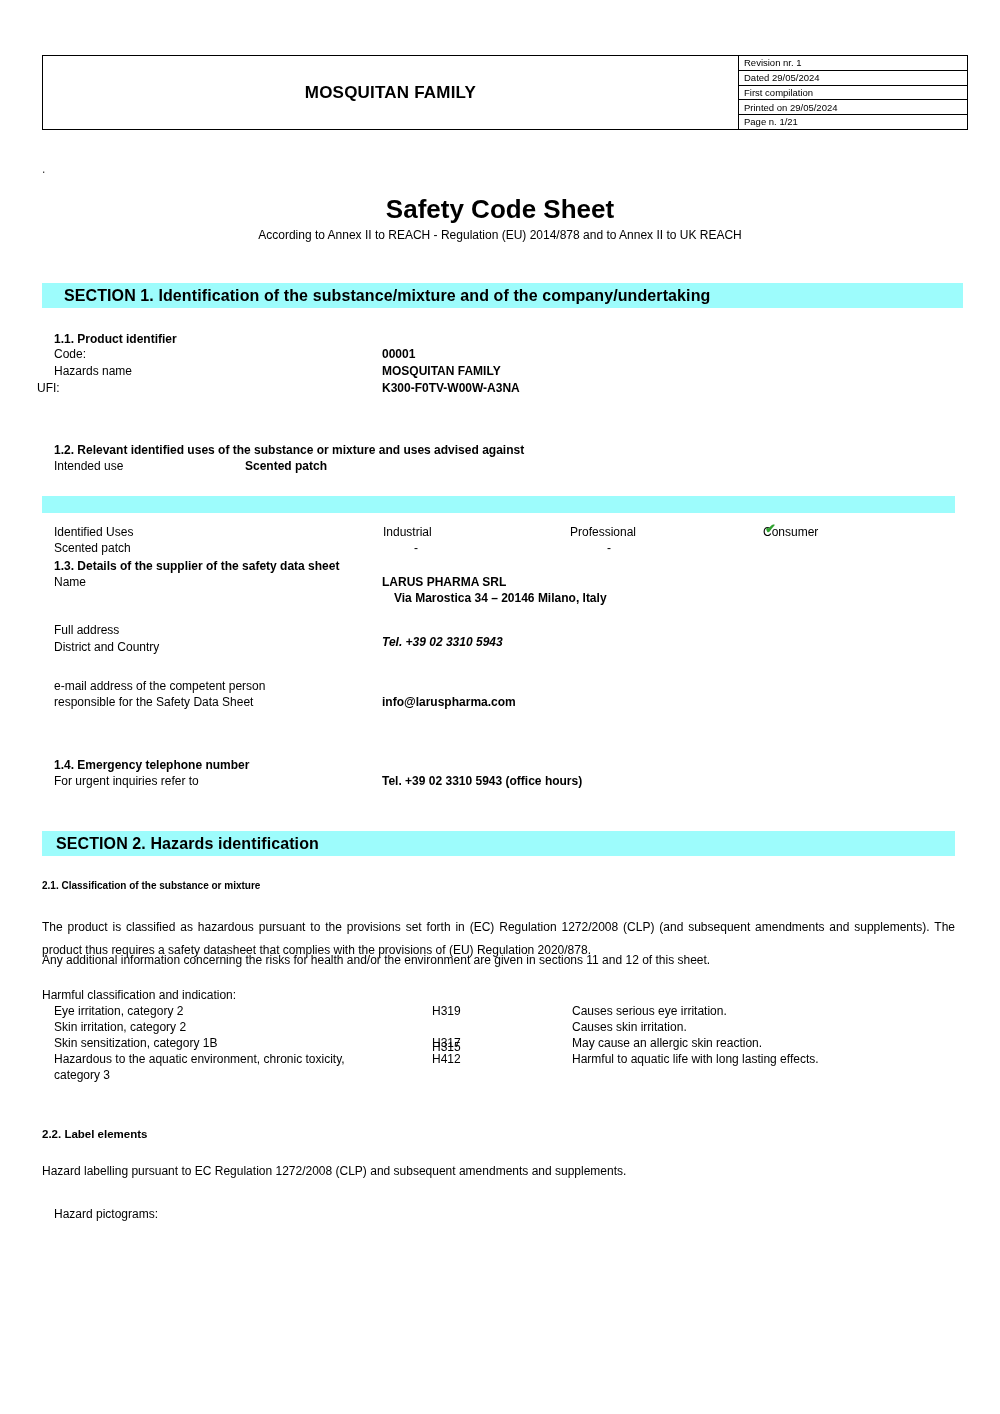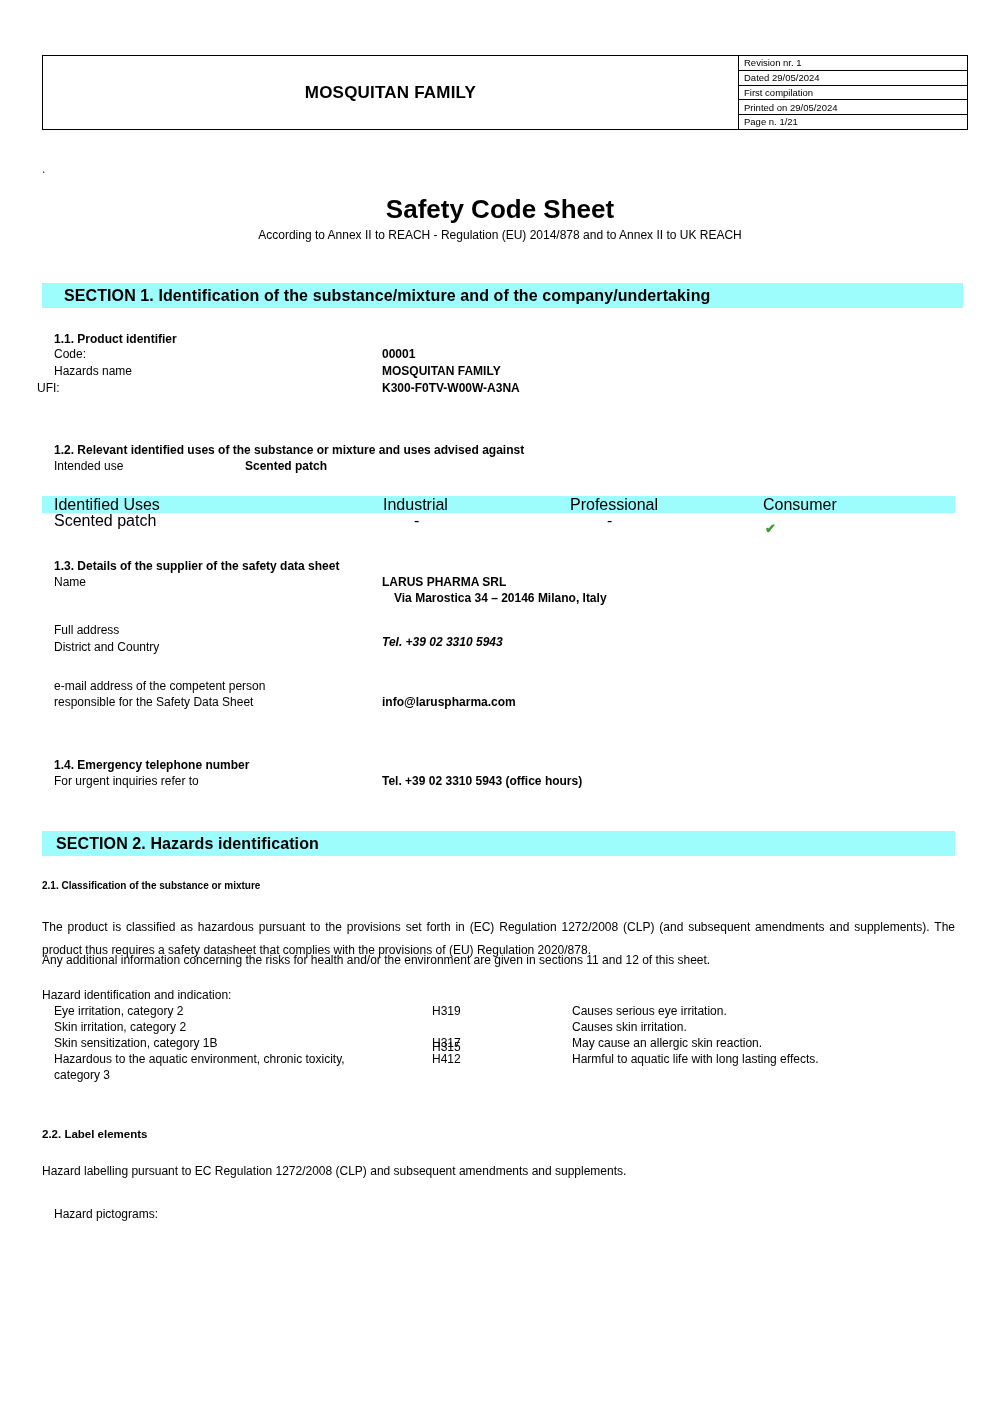--- a/index.html
+++ b/index.html
@@ -130,23 +130,24 @@
   
   .uses-head {
     position: absolute;
     left: 42px;
     width: 913px;
     height: 17px;
     background: #9DFCFC;
   }
   .uses-head .cell, .uses-row .cell {
     position: absolute;
-    font-size: 16px;
+    font-size: 12px;
     line-height: 17px;
     white-space: nowrap;
+    margin-top: 28px;
   }
   .uses-row {
     position: absolute;
     left: 42px;
     width: 913px;
     height: 17px;
   }
   .check {
     position: absolute;
     color: #2FA22F;
@@ -228,21 +229,21 @@
   <div class="t b" style="left:382px; top:773px;">Tel.  +39 02 3310 5943 (office hours)</div>
 
   <div class="section-bar" style="top:831px;">
     <span class="section-bar-text">SECTION 2. Hazards identification</span>
   </div>
 
   <div class="t b" style="left:42px; top:878px; font-size:10px;">2.1. Classification of the substance or mixture</div>
   <div class="para" style="left:42px; top:916px; width:913px;">The product is classified as hazardous pursuant to the provisions set forth in (EC) Regulation 1272/2008 (CLP) (and subsequent amendments and supplements). The product thus requires a safety datasheet that complies with the provisions of (EU) Regulation 2020/878.</div>
   <div class="para" style="left:42px; top:949px; width:913px; text-align:left;">Any additional information concerning the risks for health and/or the environment are given in sections 11 and 12 of this sheet.</div>
 
-  <div class="t" style="left:42px; top:987px;">Hazard identification and indication:</div>
+  <div class="t" style="left:42px; top:987px;">Harmful classification and indication:</div>
 
   <div class="hz-name" style="left:54px; top:1003px;">Eye irritation, category 2</div>
   <div class="hz-code" style="top:1003px;">H319</div>
   <div class="hz-desc" style="top:1003px;">Causes serious eye irritation.</div>
 
   <div class="hz-name" style="left:54px; top:1019px;">Skin irritation, category 2</div>
   <div class="hz-code" style="top:1019px;margin-top:20px;">H315</div>
   <div class="hz-desc" style="top:1019px;">Causes skin irritation.</div>
 
   <div class="hz-name" style="left:54px; top:1035px;">Skin sensitization, category 1B</div>

